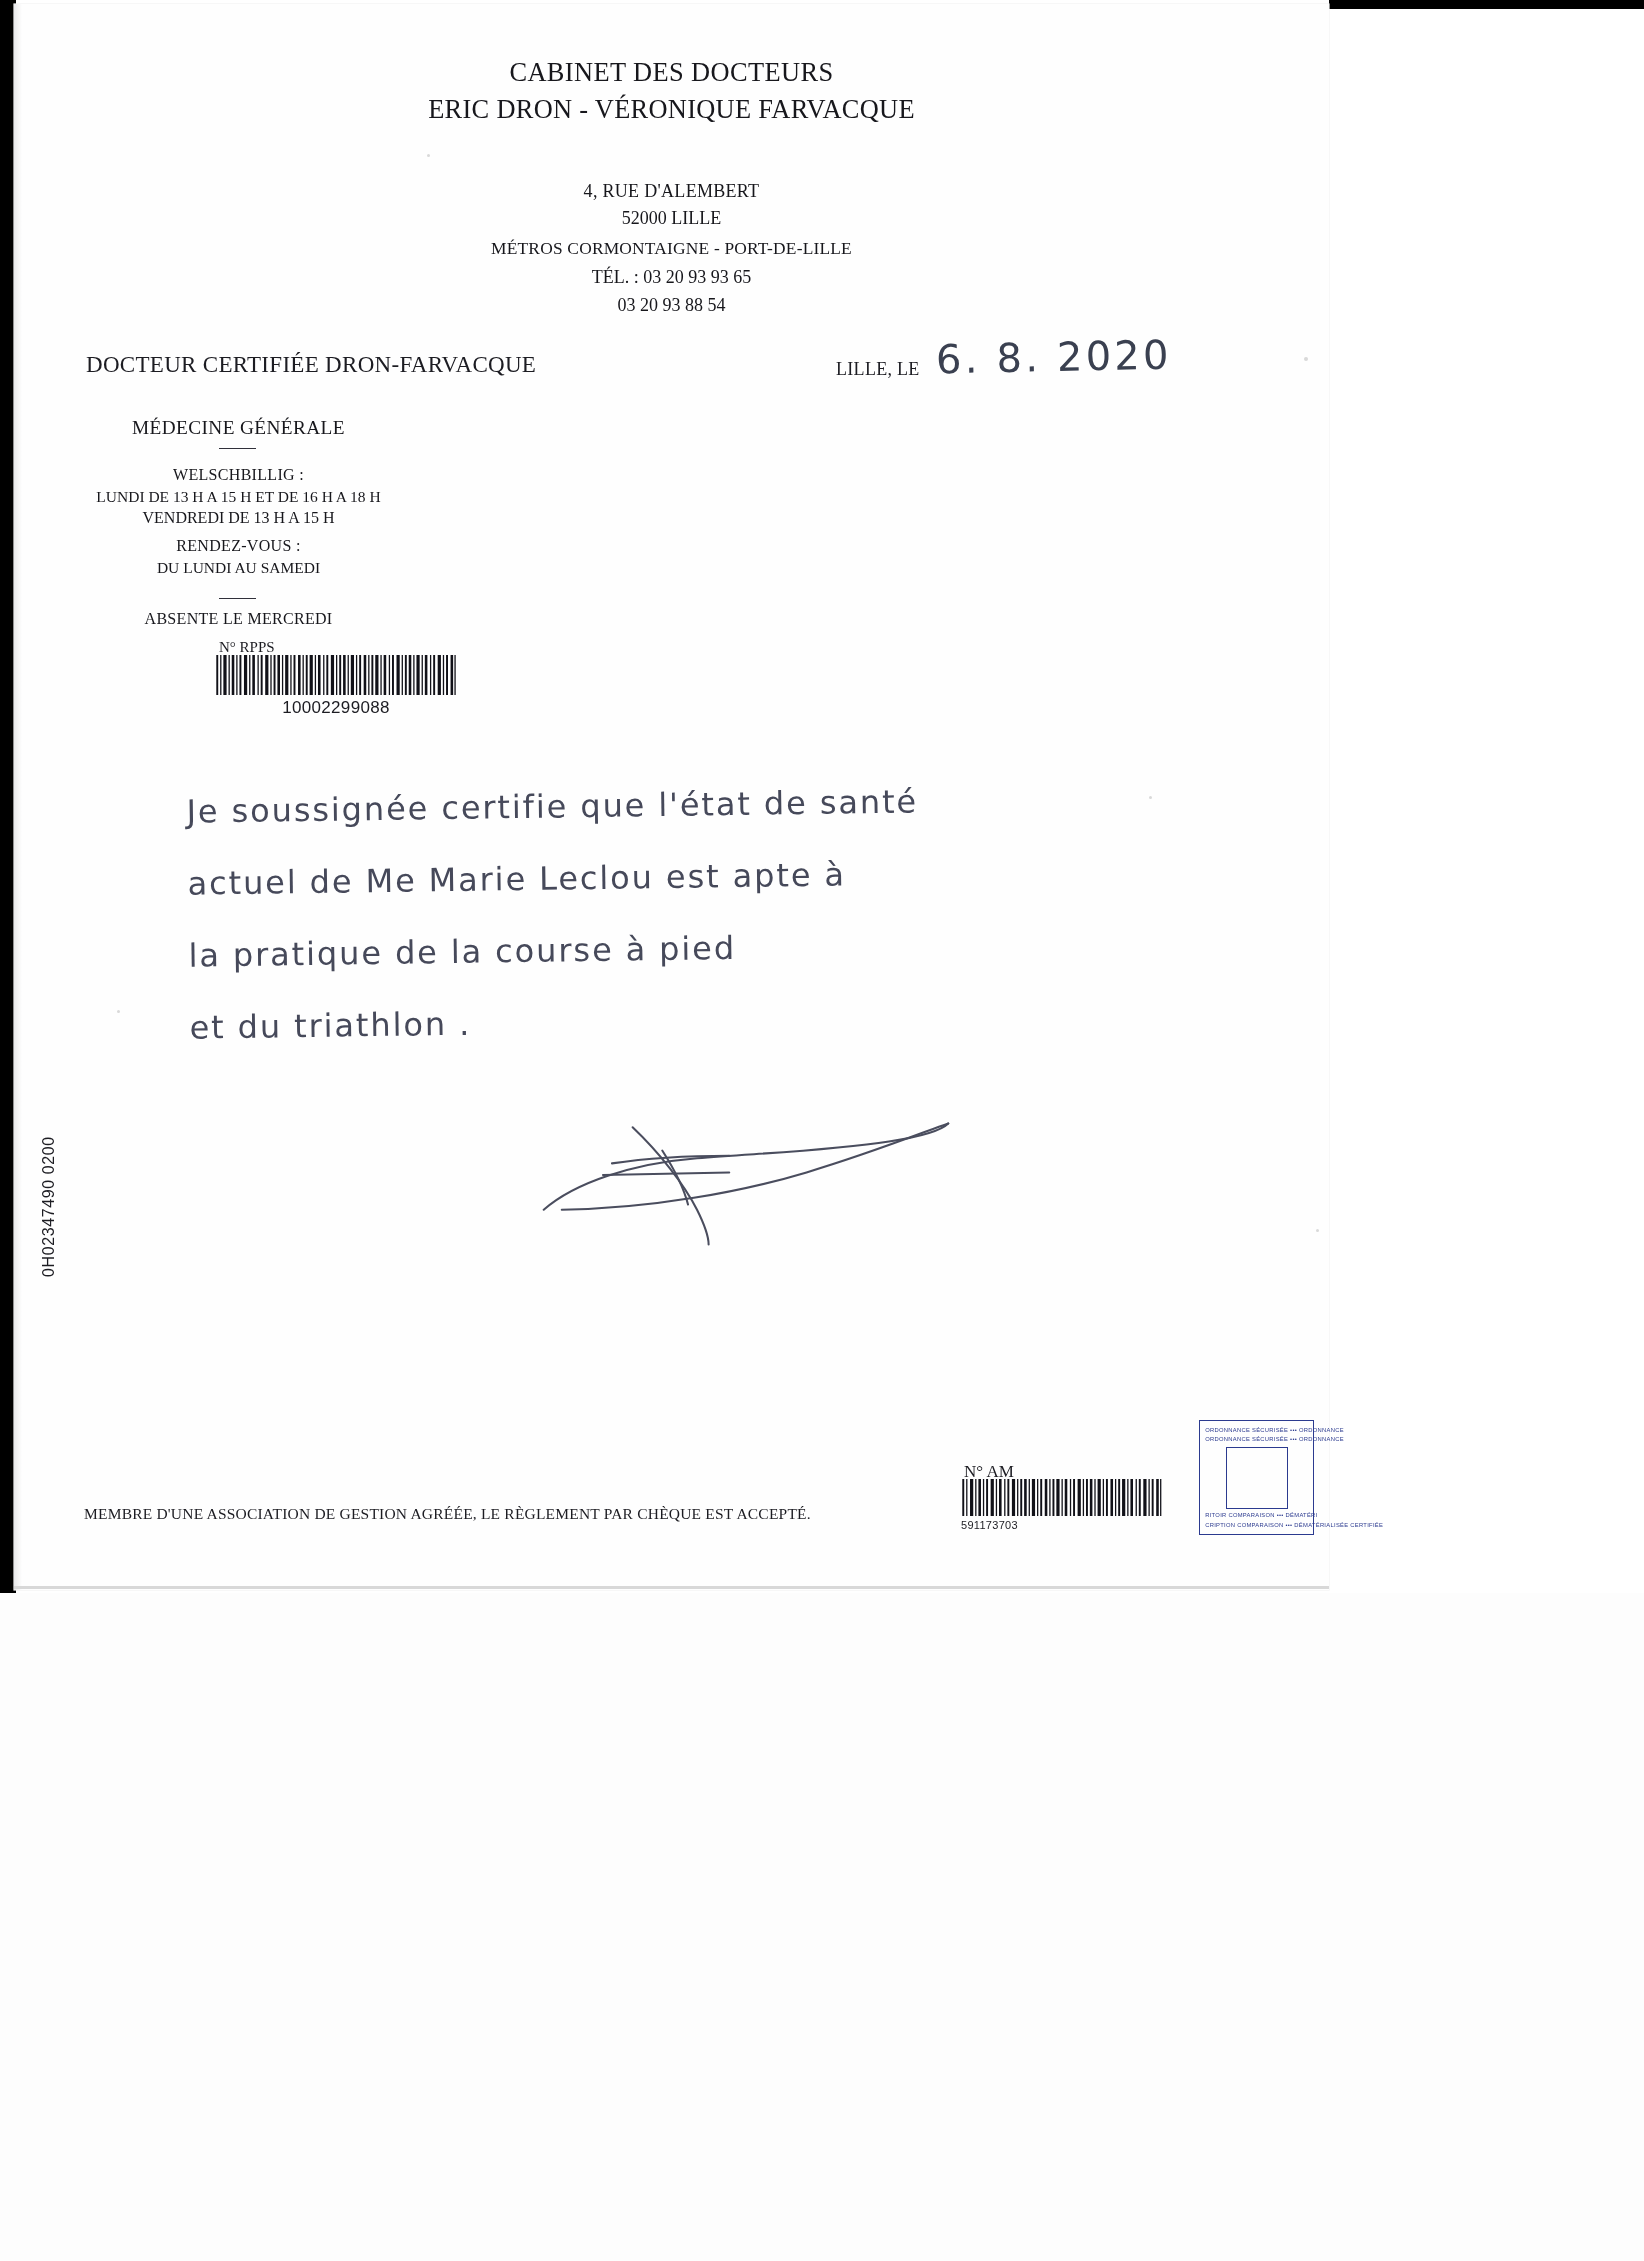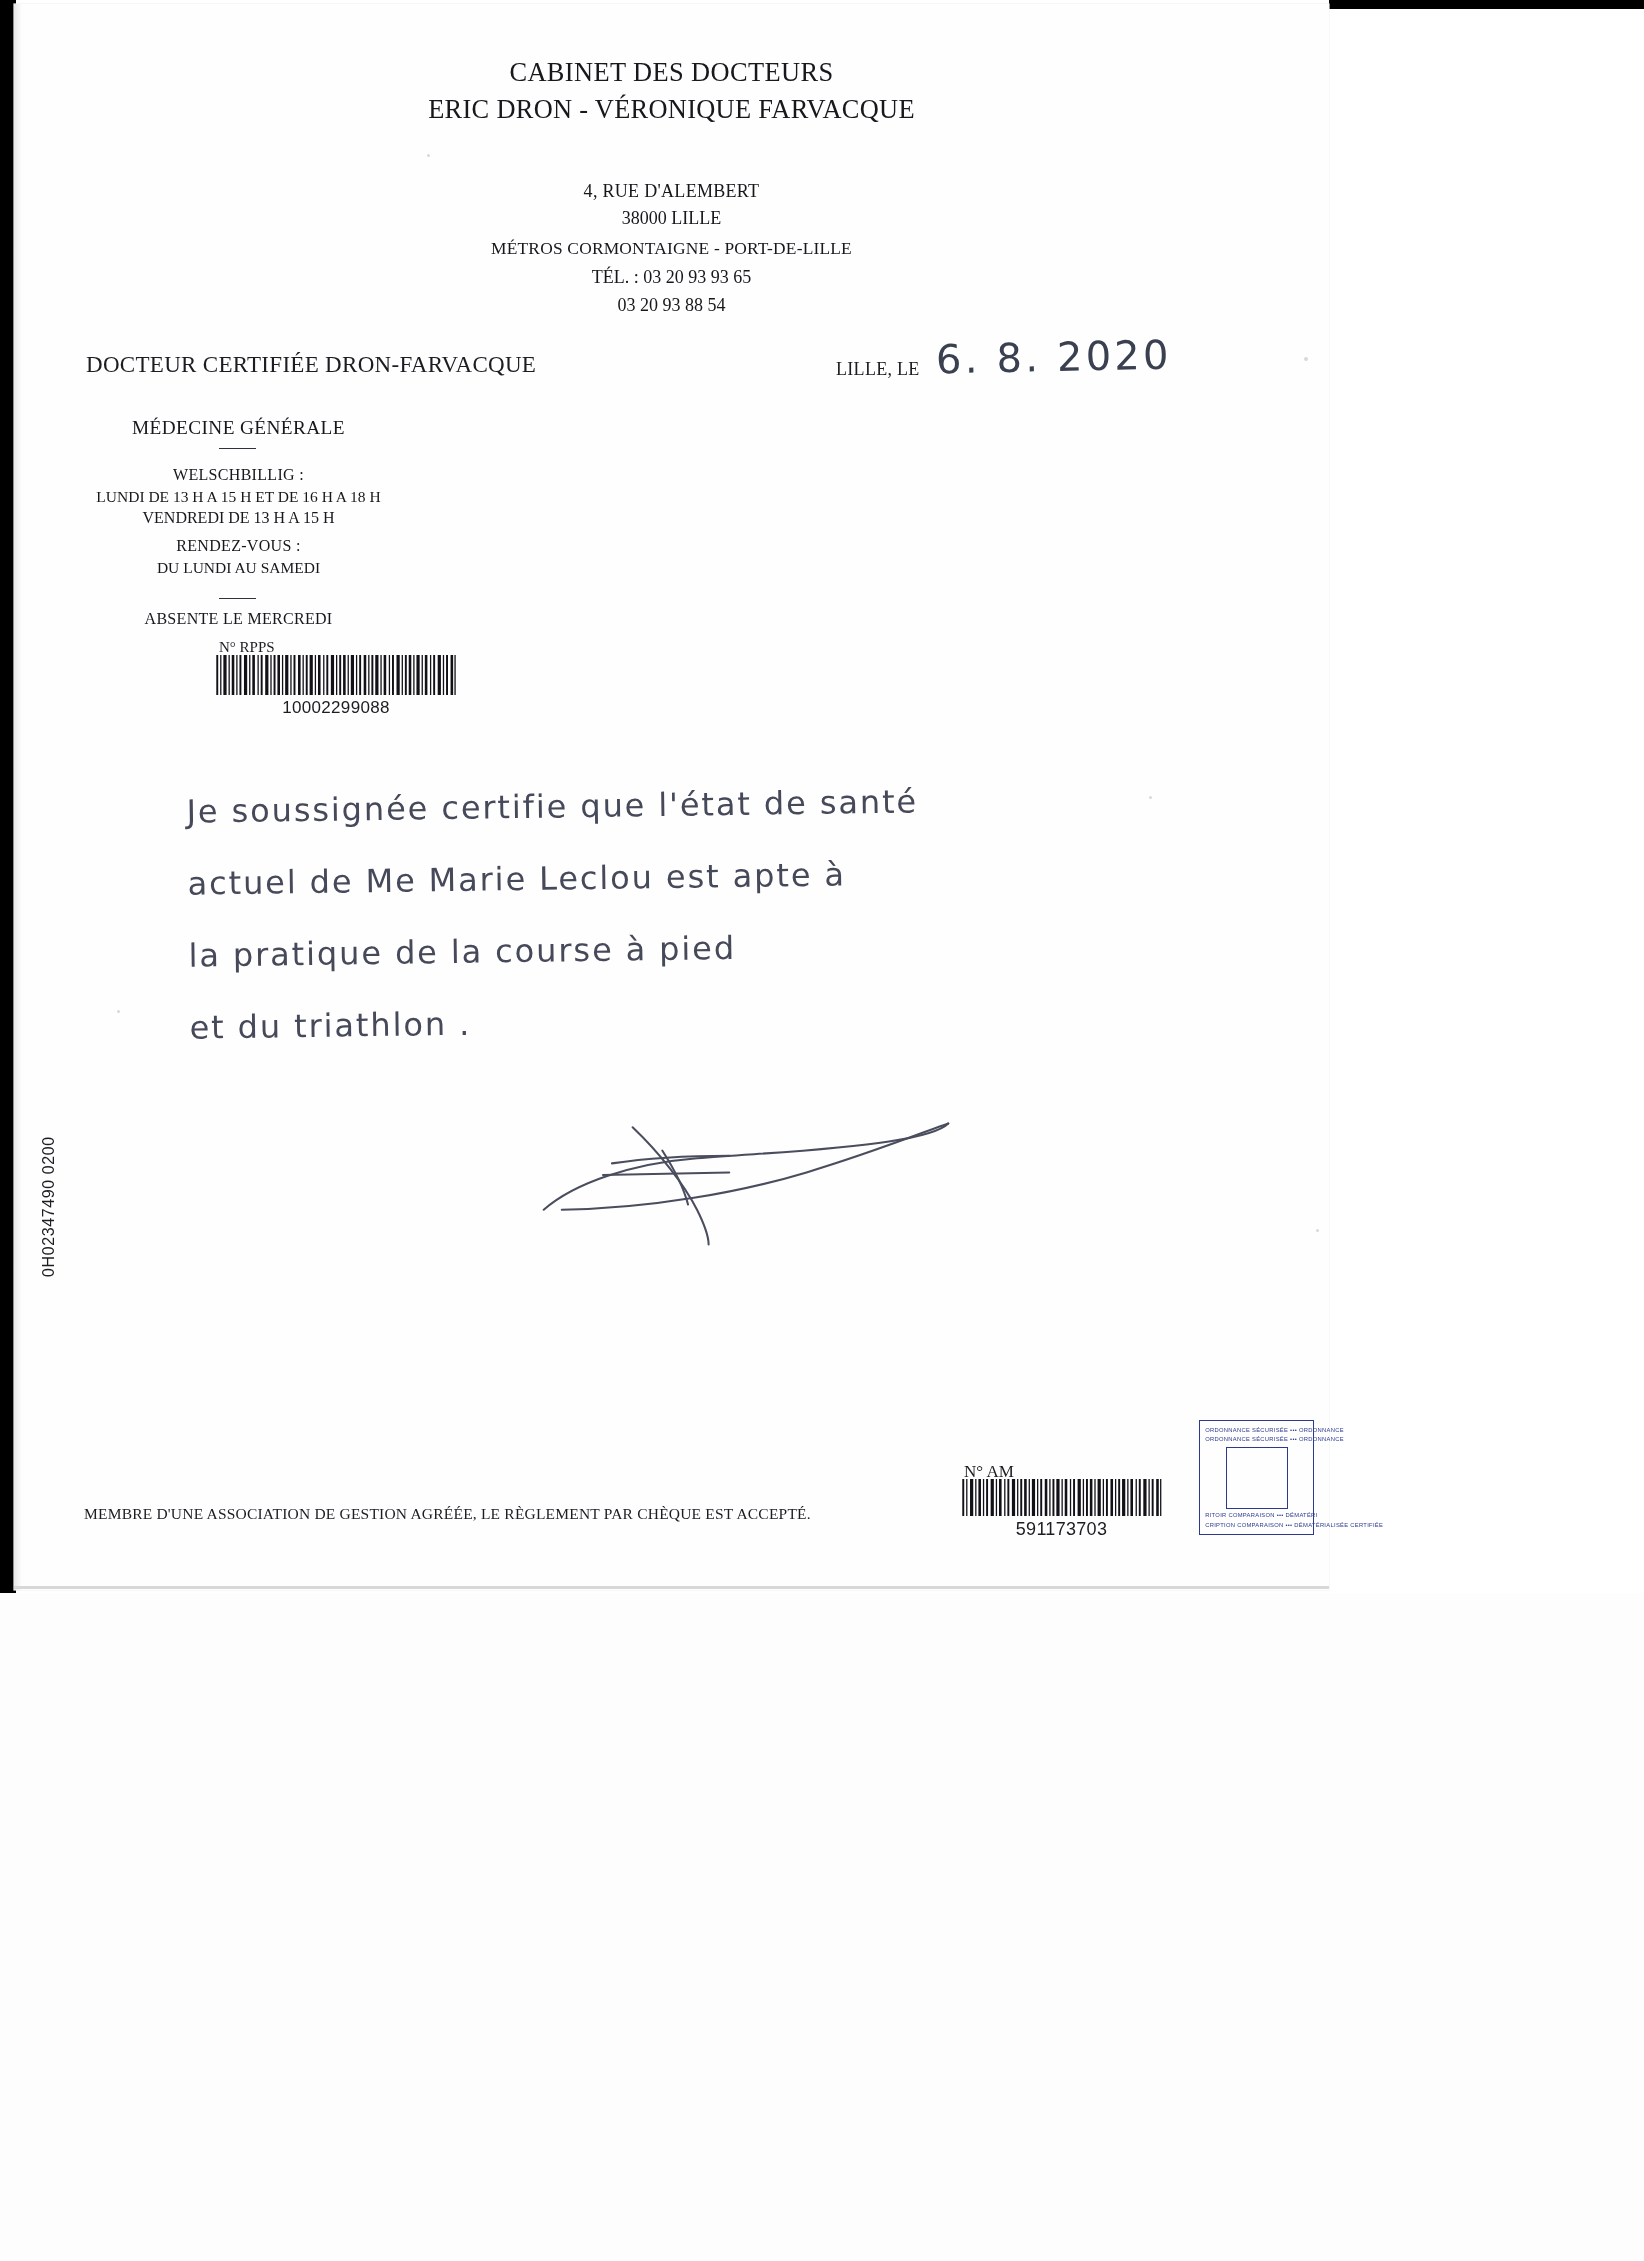--- a/index.html
+++ b/index.html
@@ -271,23 +271,23 @@
     left: 947px;
     top: 1475px;
     width: 201px;
     height: 37px;
   }
   #am-number {
     position: absolute;
     left: 947px;
     top: 1515px;
     width: 201px;
-    text-align: center;
+    text-align: left;
     font-family: "Liberation Sans", sans-serif;
-    font-size: 18px;
+    font-size: 11px;
     letter-spacing: 0.3px;
   }
 
   
   #secure-stamp {
     position: absolute;
     left: 1185px;
     top: 1416px;
     width: 115px;
     height: 115px;
@@ -326,21 +326,21 @@
 
 <div id="left-dark-bar"></div>
 <div id="right-dark-bar"></div>
 <div id="below-page"></div>
 
 <div id="scan-page">
 
   <div class="hdr" id="hdr-cabinet">CABINET DES DOCTEURS</div>
   <div class="hdr" id="hdr-doctors1">ERIC DRON - VÉRONIQUE FARVACQUE</div>
   <div class="hdr" id="hdr-address">4, RUE D'ALEMBERT</div>
-  <div class="hdr" id="hdr-city">38000 LILLE</div>
+  <div class="hdr" id="hdr-city">52000 LILLE</div>
   <div class="hdr" id="hdr-metro">MÉTROS CORMONTAIGNE - PORT-DE-LILLE</div>
   <div class="hdr" id="hdr-tel1">TÉL. : 03 20 93 93 65</div>
   <div class="hdr" id="hdr-tel2">03 20 93 88 54</div>
 
   <div id="doctor-name">DOCTEUR CERTIFIÉE DRON-FARVACQUE</div>
   <div id="lille-le">LILLE, LE</div>
   <div id="hand-date">6. 8. 2020</div>
 
   <div class="info" id="specialty">MÉDECINE GÉNÉRALE</div>
   <div class="rule" id="rule-1"></div>

